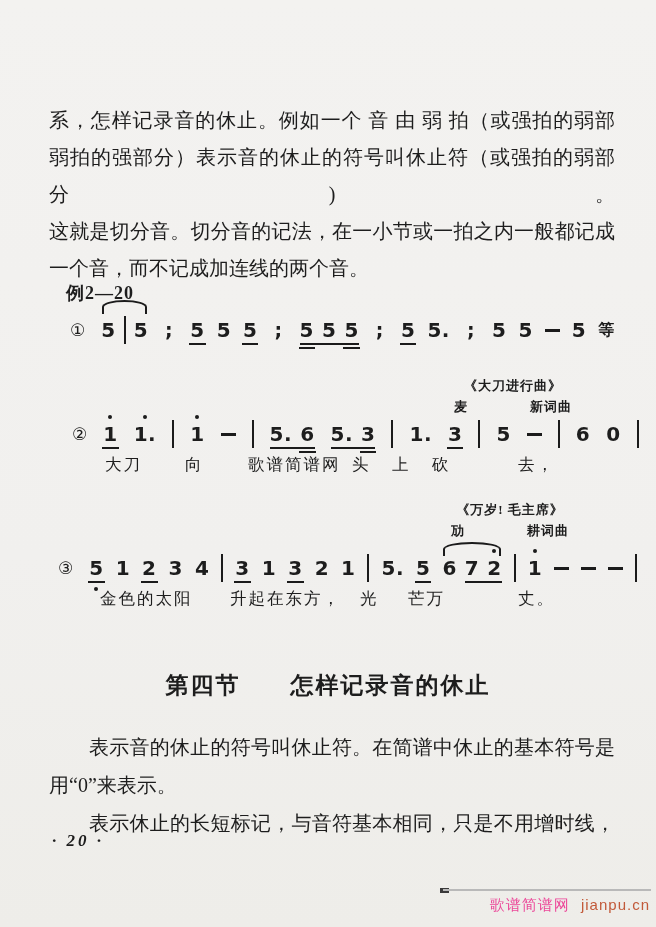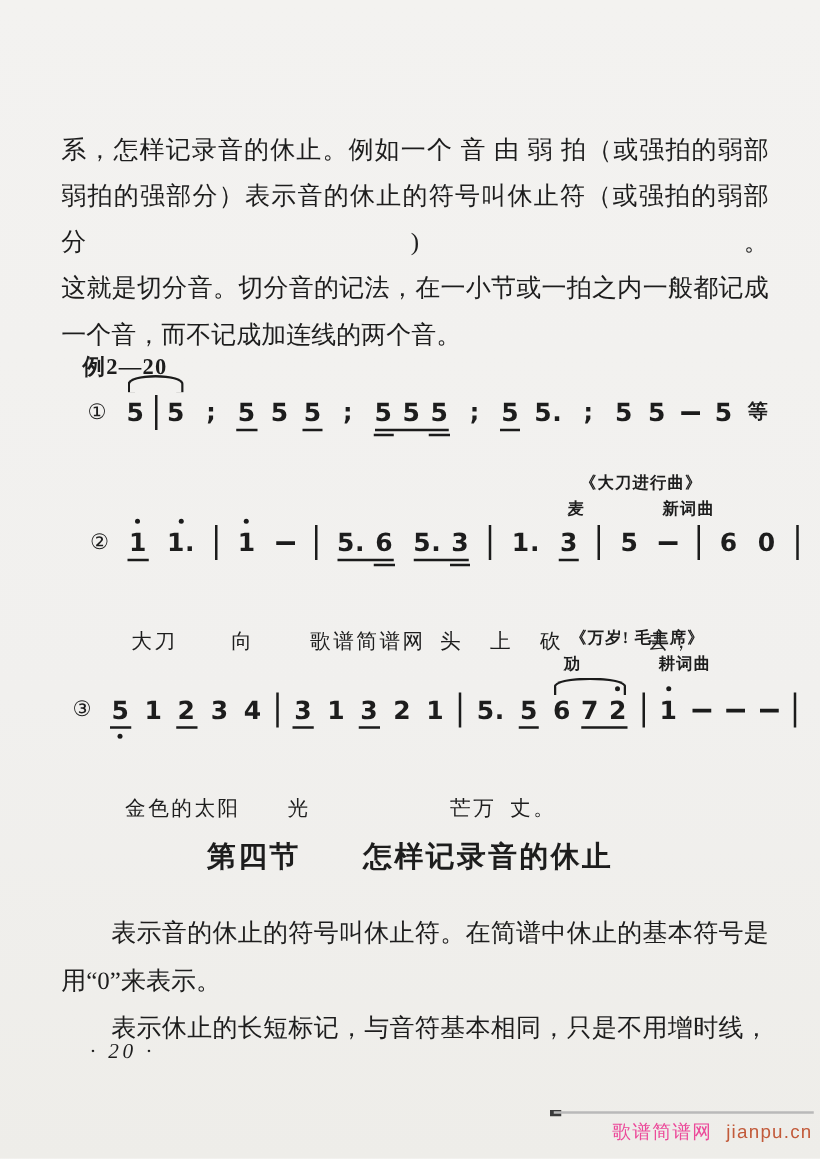--- a/index.html
+++ b/index.html
@@ -40,21 +40,21 @@
        border:2px solid #1b1b1b;border-bottom:none;border-radius:100% 100% 0 0;}
   .hd{position:absolute;left:50%;transform:translateX(-50%);top:-9px;width:4px;height:4px;border-radius:50%;background:#1b1b1b;}
   .ld{position:absolute;left:50%;transform:translateX(-50%);bottom:-13px;width:4px;height:4px;border-radius:50%;background:#1b1b1b;}
   .bar{display:inline-block;width:2px;height:28px;background:#1b1b1b;}
   .dash{display:inline-block;width:15px;height:3px;background:#1b1b1b;}
   .sep{font-size:19px;font-weight:900;margin:0 5px;}
   .etc{font-family:"Liberation Serif","DejaVu Serif",serif;font-size:16px;font-weight:bold;}
 
   .lyrics{position:absolute;top:34px;left:0;height:22px;width:600px;
           font-family:"Liberation Serif","DejaVu Serif",serif;font-weight:normal;font-size:16.5px;letter-spacing:2px;}
-  .lyrics span{position:absolute;top:0;white-space:nowrap;margin-top:48px;}
+  .lyrics span{position:absolute;top:0;white-space:nowrap;}
   #mline2 .lyrics span:nth-child(1){left:33px;}
   #mline2 .lyrics span:nth-child(2){left:113px;}
   #mline2 .lyrics span:nth-child(3){left:176px;}
   #mline2 .lyrics span:nth-child(4){left:280px;}
   #mline2 .lyrics span:nth-child(5){left:320px;}
   #mline2 .lyrics span:nth-child(6){left:360px;}
   #mline2 .lyrics span:nth-child(7){left:446px;}
   #mline3 .lyrics span:nth-child(1){left:42px;}
   #mline3 .lyrics span:nth-child(2){left:172px;}
   #mline3 .lyrics span:nth-child(3){left:302px;}
@@ -65,21 +65,21 @@
   .credit{position:absolute;font-size:13px;font-weight:bold;text-align:center;letter-spacing:1px;}
   .credit .authors{display:flex;justify-content:space-between;width:118px;margin:3px auto 0;}
   #credit1{top:377px;left:438px;width:150px;}
   #credit2{top:501px;left:432px;width:156px;}
 
   
   #section-header{position:absolute;top:670px;left:0;right:0;text-align:center;
       font-size:23px;font-weight:bold;letter-spacing:2px;}
 
   
-  #pageno{position:absolute;top:831px;left:72px;font-style:italic;font-size:17px;letter-spacing:3px;}
+  #pageno{position:absolute;top:831px;left:52px;font-style:italic;font-size:17px;letter-spacing:3px;font-weight:bold;}
   #wm-line{position:absolute;top:889px;left:443px;width:208px;height:2px;background:#b9b9b9;}
   #wm-tick{position:absolute;top:888px;left:440px;width:9px;height:5px;background:#3a3a3a;}
   #watermark{position:absolute;top:896px;right:6px;font-size:15px;letter-spacing:1px;
       font-family:"Liberation Sans","DejaVu Sans",sans-serif;}
   #wm-name{color:#8d8d8d;}
   #wm-url{color:#c25a3a;margin-left:6px;}
 </style>
 </head>
 <body>
 
@@ -203,20 +203,21 @@
       </span>
       <span class="bar"></span>
       <span class="note">1<i class="hd"></i></span>
       <span class="dash"></span>
       <span class="dash"></span>
       <span class="dash"></span>
       <span class="bar"></span>
     </div>
   <div class="lyrics">
       <span>金色的太阳</span>
+      <span>升起在东方，</span>
       <span>光</span>
       <span>芒万</span>
       <span>丈。</span>
     </div>
 </div>
 
 <div id="section-header">第四节　　怎样记录音的休止</div>
 
 <div class="para" id="para2">
   <div class="line fill indent">表示音的休止的符号叫休止符。在简谱中休止的基本符号是</div>

